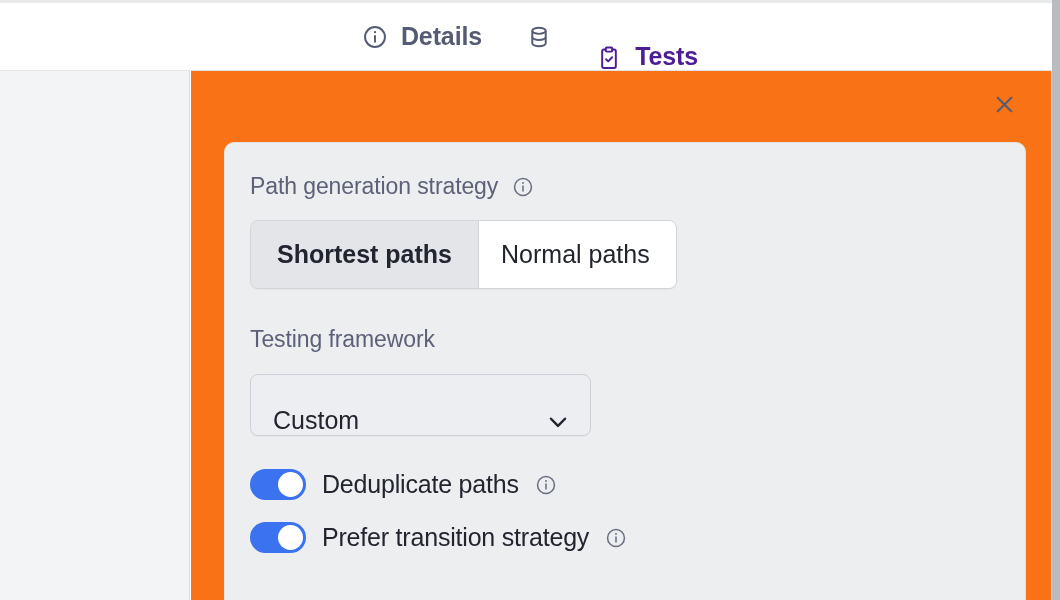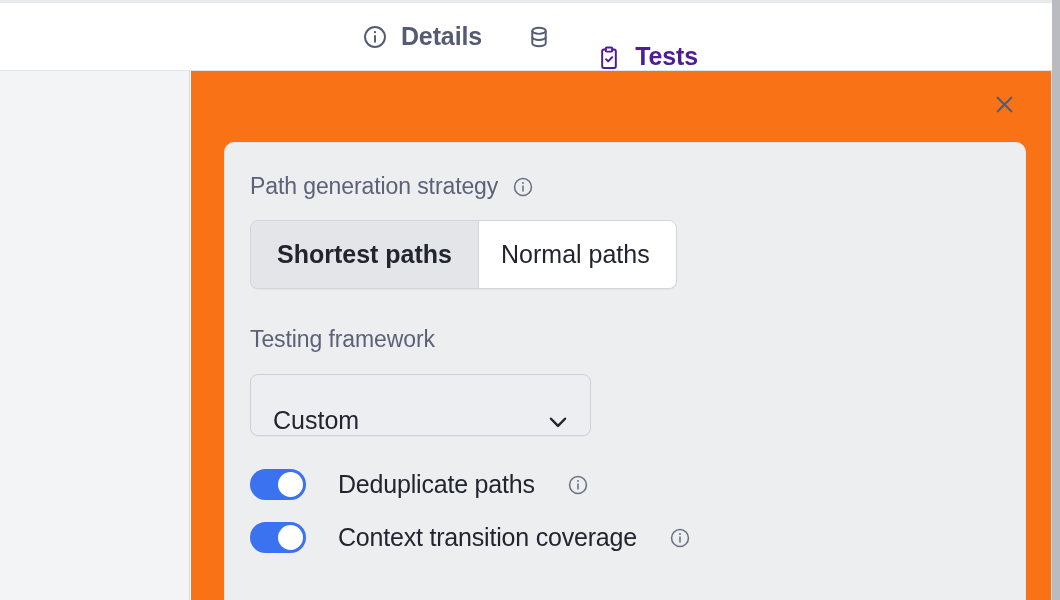--- a/index.html
+++ b/index.html
@@ -183,21 +183,21 @@
     font-size: 25px;
     color: #22252f;
     box-shadow: 0 1px 1px rgba(16,20,40,0.03);
   }
   .chevron { display: flex; align-items: center; color: #22252f; }
 
   
   .toggle-row {
     display: flex;
     align-items: center;
-    gap: 32px;
+    gap: 16px;
     margin-top: 33px;
   }
   .toggle-row.second { margin-top: 22px; }
 
   .switch {
     width: 56px;
     height: 31px;
     border-radius: 16px;
     background: #3b72ef;
     position: relative;
@@ -337,21 +337,21 @@
             <circle cx="12" cy="7.6" r="1.05" fill="currentColor" stroke="none"></circle>
           </svg>
         </span>
       </div>
 
       
       <div class="toggle-row second">
         <div class="switch">
           <div class="knob"></div>
         </div>
-        <span class="toggle-label">Context transition coverage</span>
+        <span class="toggle-label">Prefer transition strategy</span>
         <span class="info-icon">
           <svg width="22" height="22" viewBox="0 0 24 24" fill="none" stroke="currentColor" stroke-width="1.7">
             <circle cx="12" cy="12" r="9.2"></circle>
             <line x1="12" y1="11" x2="12" y2="16.4" stroke-linecap="round"></line>
             <circle cx="12" cy="7.6" r="1.05" fill="currentColor" stroke="none"></circle>
           </svg>
         </span>
       </div>
 
     </div>

